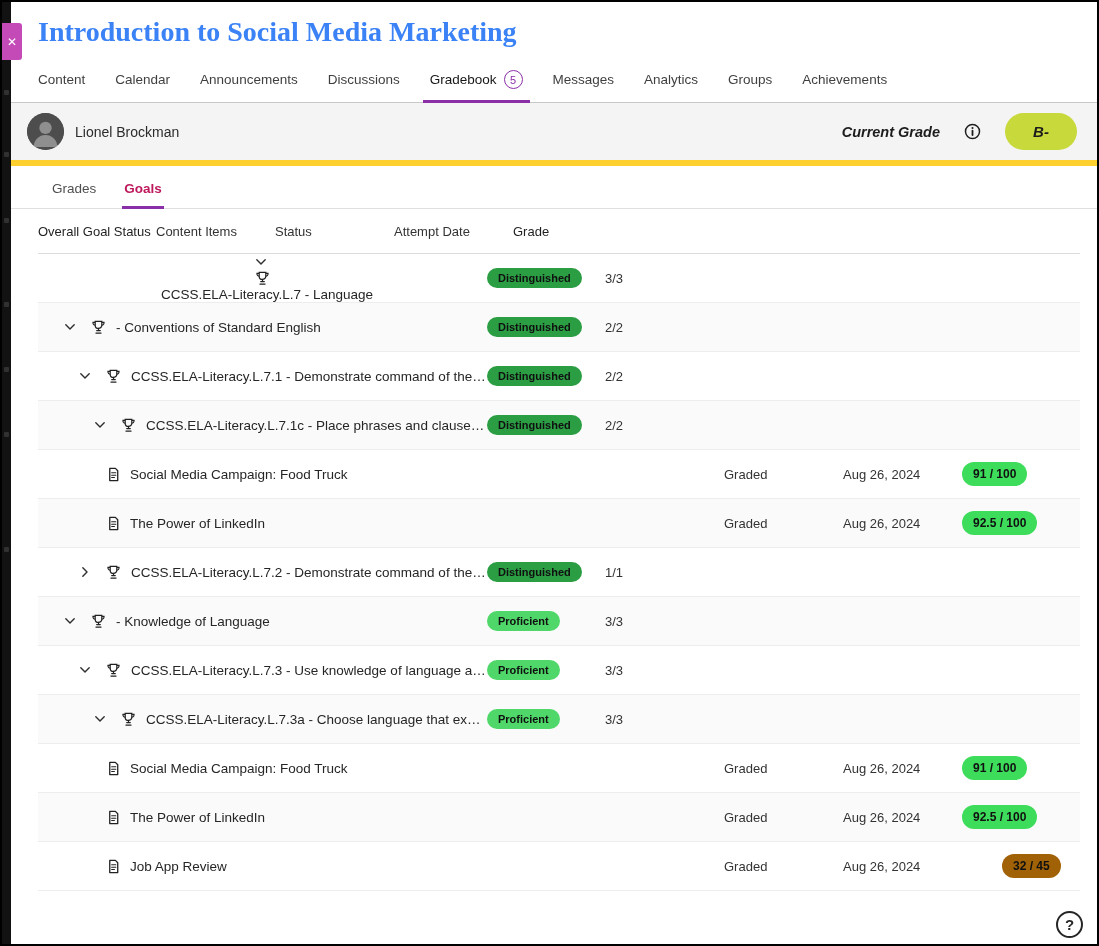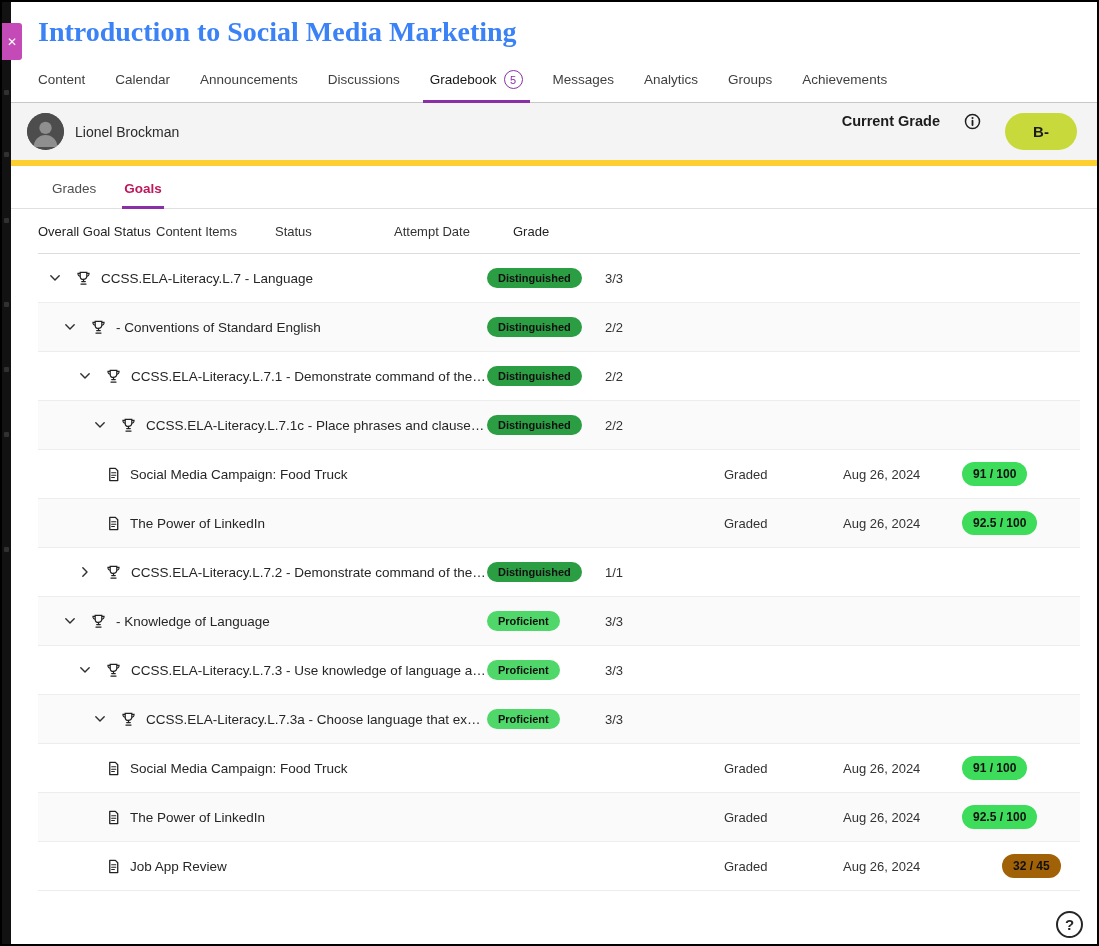--- a/index.html
+++ b/index.html
@@ -30,21 +30,21 @@
     color:#3f3f3f;cursor:pointer;white-space:nowrap;}
   .nav-tab.active{color:#161616;}
   .nav-tab.active::after{content:"";position:absolute;left:-7px;right:-7px;bottom:-1px;height:3px;background:var(--purple);}
   .nav-badge{width:19px;height:19px;border:1px solid var(--purple);border-radius:50%;color:var(--purple);
     font-size:11px;display:flex;align-items:center;justify-content:center;}
 
   
   .student-bar{height:57px;background:#f4f4f4;display:flex;align-items:center;padding:0 20px 0 16px;}
   .avatar{width:37px;height:37px;border-radius:50%;overflow:hidden;flex:none;background:#4d4d4d;}
   .student-name{margin-left:11px;font-size:14px;color:#2b2b2b;}
-  .grade-group{margin-left:auto;display:flex;align-items:flex-start;gap:24px;}
+  .grade-group{margin-left:auto;display:flex;align-items:center;gap:24px;font-style:italic;}
   .current-grade-label{font-size:14.5px;font-weight:700;color:#1c1c1c;}
   .info-icon{display:flex;cursor:pointer;}
   .overall-grade-pill{min-width:72px;height:37px;border-radius:19px;display:flex;align-items:center;justify-content:center;
     font-size:15px;font-weight:700;color:#1c1c1c;cursor:pointer;}
   .yellow-bar{height:6px;}
 
   
   .subtabs{display:flex;gap:24px;padding-left:39px;border-bottom:1px solid #e0e0e0;}
   .subtab{position:relative;padding:15px 2px 12px;font-size:13.5px;color:#4f4f4f;cursor:pointer;}
   .subtab.active{color:#be185d;font-weight:700;}
@@ -172,21 +172,21 @@
     <div class="table-wrap">
       <div class="thead">
         <div class="col-goal"><span>Overall Goal Status</span></div>
         <div class="col-content"><span>Content Items</span></div>
         <div class="col-status"><span>Status</span></div>
         <div class="col-date"><span>Attempt Date</span></div>
         <div class="col-grade"><span>Grade</span></div>
       </div>
       <div>
           <div class="trow">
-    <div class="col-items" style="padding-left: 9px;">
+    <div class="col-items" style="padding-left: 9px; flex-direction: column;">
       <span class="chev">
         <svg viewBox="0 0 16 16" width="14" height="14">
           <path d="M3.2 5.5 8 10.3l4.8-4.8" fill="none" stroke="currentColor" stroke-width="1.6" stroke-linecap="round" stroke-linejoin="round"></path>
         </svg>
       </span>
       <span class="row-icon">
         <svg viewBox="0 0 18 18" width="17" height="17">
           <path d="M5.5 2.5h7v4a3.5 3.5 0 0 1-7 0v-4z" fill="none" stroke="currentColor" stroke-width="1.3"></path>
           <path d="M5.5 3.6H3.1a2.7 2.7 0 0 0 2.5 3M12.5 3.6h2.4a2.7 2.7 0 0 1-2.5 3" fill="none" stroke="currentColor" stroke-width="1.2"></path>
           <path d="M9 10v2.2M6.3 14.9h5.4M7.1 12.3h3.8" fill="none" stroke="currentColor" stroke-width="1.3" stroke-linecap="round"></path>

